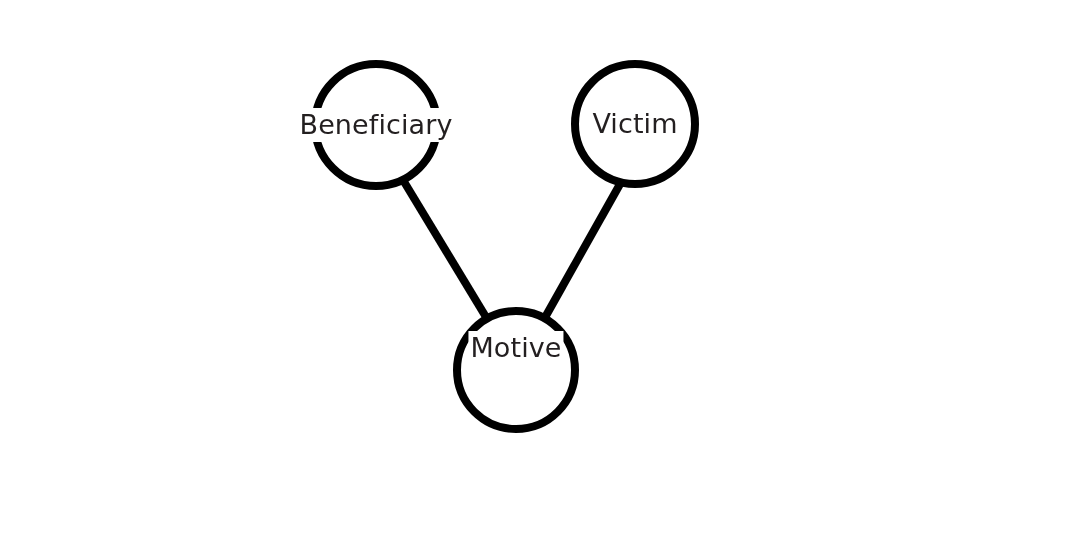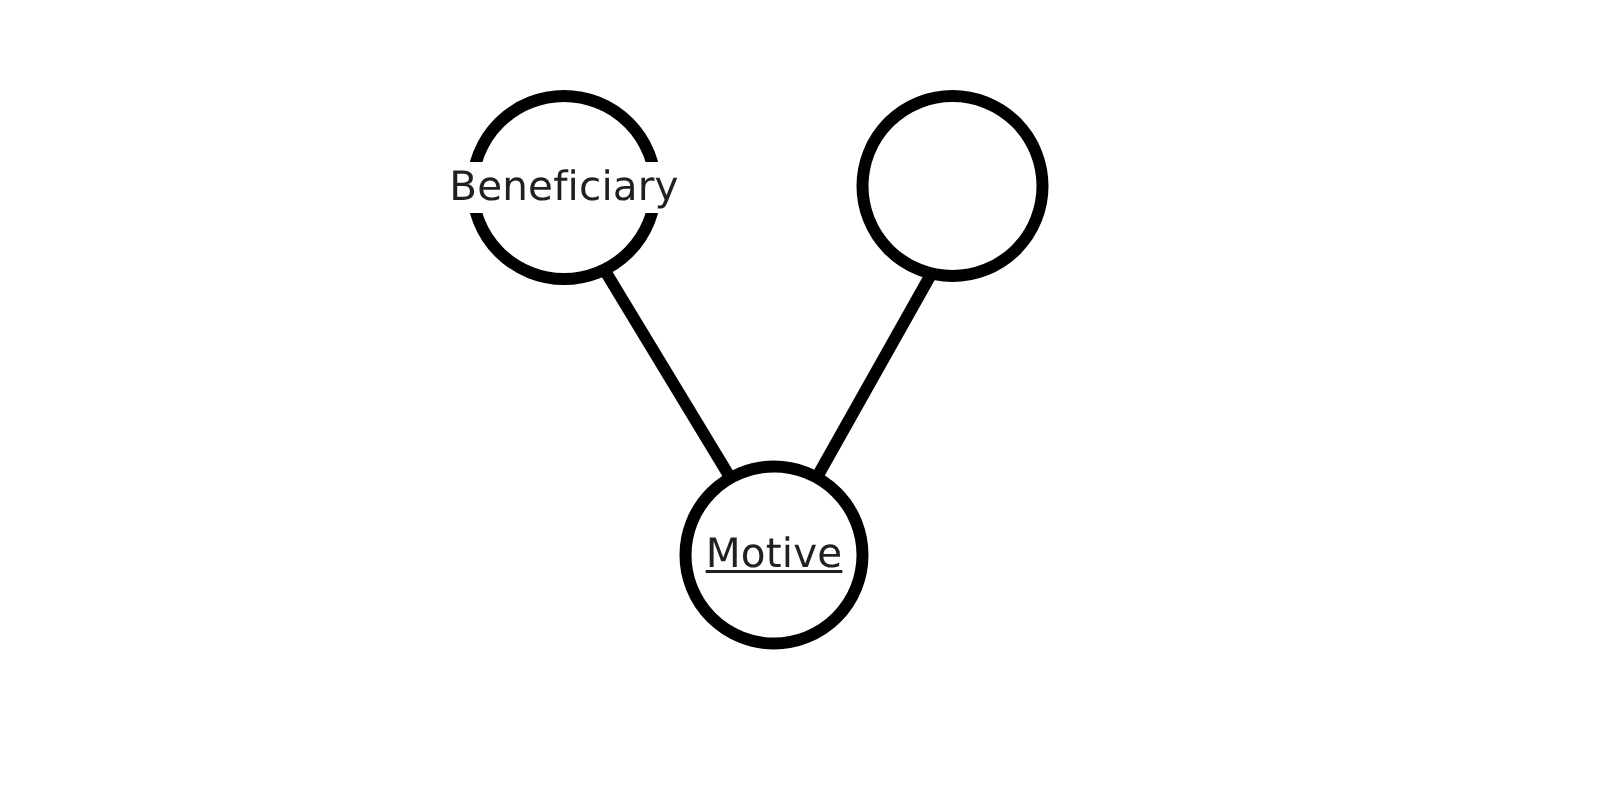--- a/index.html
+++ b/index.html
@@ -66,15 +66,16 @@
       <line class="edge-line" x1="624" y1="177" x2="543" y2="321" stroke-width="8" stroke="#000000"></line>
     </g>
     <g>
       <circle class="node-circle" cx="376" cy="125" r="61" stroke-width="8" fill="#ffffff" stroke="#000000"></circle>
       <circle class="node-circle" cx="635" cy="124" r="60" stroke-width="8" fill="#ffffff" stroke="#000000"></circle>
       <circle class="node-circle" cx="516" cy="370" r="59" stroke-width="8" fill="#ffffff" stroke="#000000"></circle>
     </g>
   </svg>
 
   <div class="node-label" style="left: 376px; top: 125px; color: rgb(35, 31, 32); background: rgb(255, 255, 255);">Beneficiary</div>
-  <div class="node-label" style="left: 516px; top: 370px; color: rgb(35, 31, 32); background: rgb(255, 255, 255); text-decoration: underline;">Motive</div>
+  <div class="node-label" style="left: 635px; top: 124px; color: rgb(35, 31, 32); background: rgb(255, 255, 255);">Victim</div>
+  <div class="node-label" style="left: 516px; top: 348px; color: rgb(35, 31, 32); background: rgb(255, 255, 255);">Motive</div>
 
 </div>
 
 </body></html>

